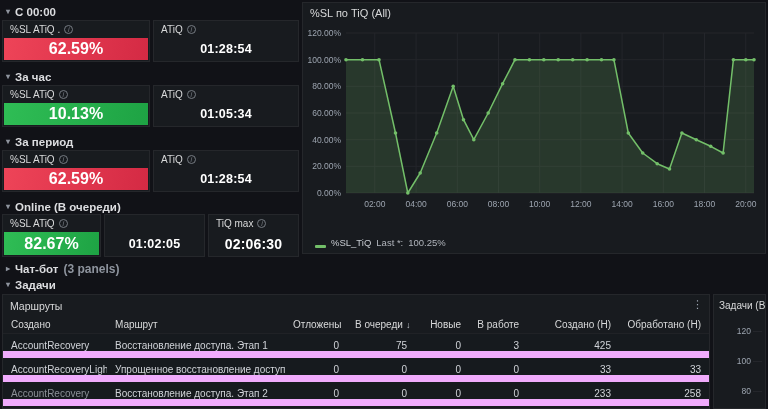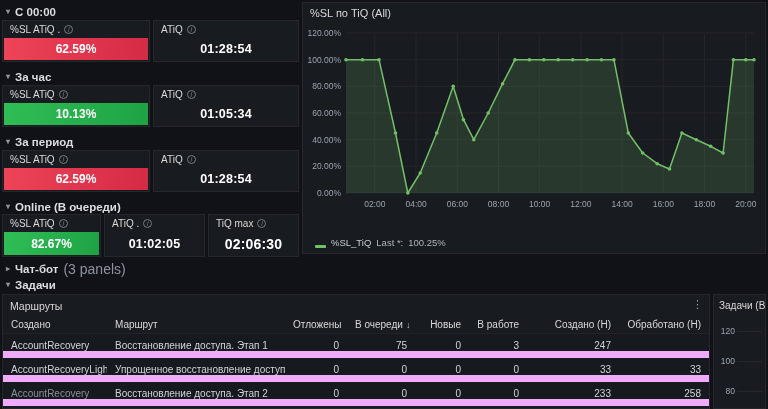--- a/index.html
+++ b/index.html
@@ -4,25 +4,25 @@
 <style>
   *{margin:0;padding:0;box-sizing:border-box}
   html,body{width:768px;height:409px;overflow:hidden}
   body{background:#111217;font-family:"Liberation Sans",sans-serif;color:#d8d9da;position:relative}
   .dashboard{position:absolute;inset:0}
   .panel{position:absolute;background:#181b1f;border:1px solid #25272b;border-radius:0;overflow:hidden}
   .panel-title{height:17px;display:flex;align-items:center;gap:4px;padding:0 7px;font-size:10px;color:#d8d9da;white-space:nowrap;overflow:hidden;cursor:pointer}
   .info-icon{width:9px;height:9px;min-width:9px;border:1px solid #767b82;border-radius:50%;font-size:7px;line-height:8px;text-align:center;color:#767b82;display:inline-block;font-style:italic}
   .row-header{position:absolute;display:flex;align-items:center;gap:5px;font-size:11.5px;font-weight:600;color:#dcdde0;cursor:pointer;height:13px}
   .chev{color:#8e949e;font-size:8px;line-height:10px}
-  .row-count{color:#8e949e;font-weight:400;font-size:14px}
+  .row-count{color:#8e949e;font-weight:700;font-size:12px}
   .fill-area{position:absolute;left:1px;right:1px;top:17px;bottom:1px;display:flex;align-items:center;justify-content:center}
   .bg-red{background:linear-gradient(100deg,#ee4458,#d42a44)}
   .bg-green{background:linear-gradient(100deg,#2fbd55,#1ea344)}
-  .pct{font-size:12px;font-weight:700;color:#fff}
+  .pct{font-size:16px;font-weight:700;color:#fff}
   .time{font-size:12.5px;font-weight:600;color:#fff;letter-spacing:.2px}
   .time-lg{font-size:14px}
   
   #main-chart{position:absolute;left:3px;top:24px}
   .grid{stroke:#24262b;stroke-width:1}
   .ylab{fill:#9da5b0;font-size:8.5px;text-anchor:end;font-family:"Liberation Sans",sans-serif}
   .xlab{fill:#9da5b0;font-size:8.5px;text-anchor:middle;font-family:"Liberation Sans",sans-serif}
   .legend{position:absolute;left:12px;bottom:5px;display:flex;align-items:flex-end;gap:5px;font-size:9.5px;color:#b0b4bb;white-space:nowrap}
   .legend-marker{display:inline-block;width:11px;height:3px;border-radius:1px}
   .legend-label{color:#c7cbd1;cursor:pointer}
@@ -30,21 +30,21 @@
   .tbl-header,.tbl-row{display:grid;grid-template-columns:104px 178px 62px 68px 54px 58px 92px 90px}
   .tbl-header{height:18px;line-height:18px;border-bottom:1px solid #202226}
   .th{font-size:10px;color:#d8d9da;padding:0 8px;white-space:nowrap;overflow:hidden;cursor:pointer}
   .tbl-row{height:24px;line-height:24px;border-bottom:7px solid #f0abfc;background:#161a1e}
   .td{font-size:10px;color:#d0d3d8;padding:0 8px;white-space:nowrap;overflow:hidden}
   .num{text-align:right}
   .sort{margin-left:3px;color:#c7cbd1;font-size:9px}
   .panel-menu{position:absolute;top:4px;right:6px;color:#9fa7b3;font-size:11px;cursor:pointer;line-height:10px}
   
   #mini-chart{position:absolute;inset:0}
-  .mini-row{position:absolute;left:4px;right:3px;display:flex;align-items:center;gap:2px;height:10px}
+  .mini-row{position:absolute;left:20px;right:3px;display:flex;align-items:center;gap:2px;height:10px}
   .mini-ylab{font-size:8.5px;color:#9da5b0;width:17px;text-align:right}
   .mini-grid{flex:1;height:1px;background:#24262b}
 </style>
 </head>
 <body>
 
 <div class="dashboard">
 
   <div class="row-header" style="left:6px;top:5px">
     <span class="chev">▾</span>
@@ -122,24 +122,20 @@
   <div class="panel" style="left:2px;top:214px;width:99px;height:43px">
     <div class="panel-title">
       <span>%SL ATiQ</span>
       <span class="info-icon">i</span>
     </div>
     <div class="fill-area bg-green">
       <span class="pct">82.67%</span>
     </div>
   </div>
   <div class="panel" style="left:104px;top:214px;width:101px;height:43px">
-    <div class="panel-title">
-      <span>ATiQ .</span>
-      <span class="info-icon">i</span>
-    </div>
     <div class="fill-area">
       <span class="time">01:02:05</span>
     </div>
   </div>
   <div class="panel" style="left:208px;top:214px;width:91px;height:43px">
     <div class="panel-title">
       <span>TiQ max</span>
       <span class="info-icon">i</span>
     </div>
     <div class="fill-area">
@@ -254,21 +250,21 @@
       <div class="th num"><span>Создано (Н)</span></div>
       <div class="th num"><span>Обработано (Н)</span></div>
     </div>
     <div class="tbl-row">
       <div class="td">AccountRecovery</div>
       <div class="td">Восстановление доступа. Этап 1</div>
       <div class="td num">0</div>
       <div class="td num">75</div>
       <div class="td num">0</div>
       <div class="td num">3</div>
-      <div class="td num">247</div>
+      <div class="td num">425</div>
     </div>
     <div class="tbl-row">
       <div class="td">AccountRecoveryLight</div>
       <div class="td">Упрощенное восстановление доступа</div>
       <div class="td num">0</div>
       <div class="td num">0</div>
       <div class="td num">0</div>
       <div class="td num">0</div>
       <div class="td num">33</div>
       <div class="td num">33</div>

